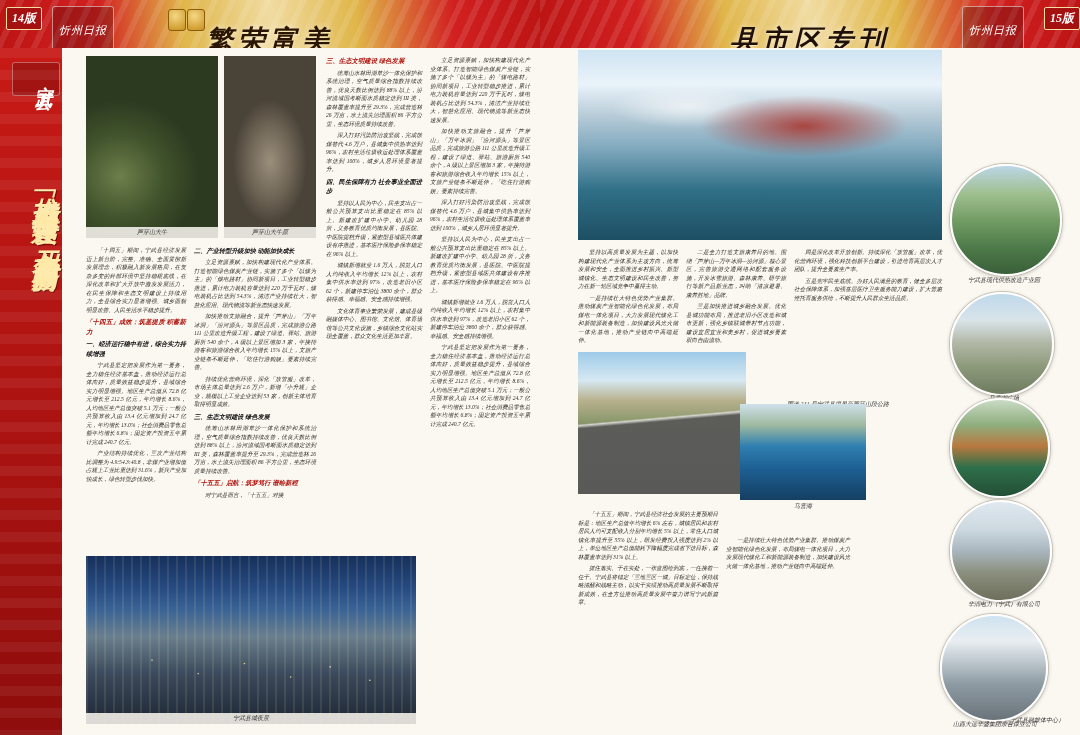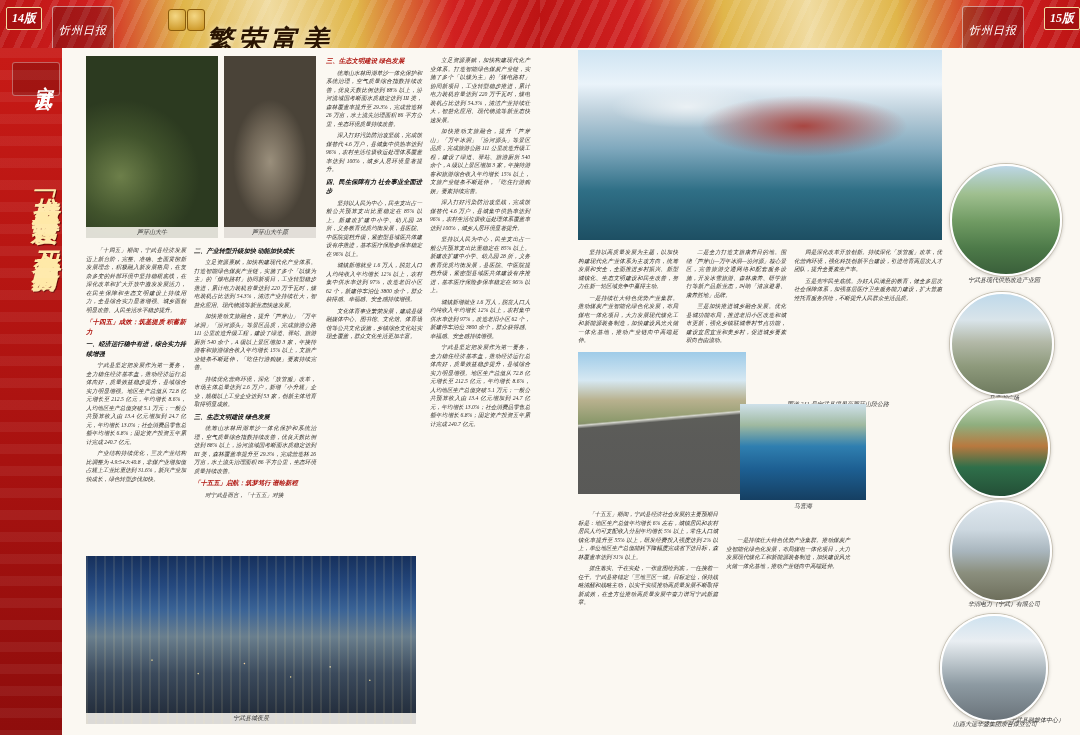--- a/index.html
+++ b/index.html
@@ -180,20 +180,21 @@
     <div class="figure ph-city-night" style="left:86px;top:556px;width:330px;height:168px;">
       <div class="cap">宁武县城夜景</div>
     </div>
   </div>
 
   <div class="sheet right mh-right">
 
     <div class="masthead">
       <div class="brandbox r">忻州日报</div>
       <div class="page-num r">15版</div>
+      <div class="mh-title">县市区专刊</div>
     </div>
 
     <div class="figure ph-winter-temple" style="left:38px;top:50px;width:364px;height:190px;"></div>
 
     <div class="col" style="left:38px;top:248px;width:100px;height:250px;">
       <p>坚持以高质量发展为主题，以加快构建现代化产业体系为主攻方向，统筹发展和安全，全面推进乡村振兴、新型城镇化、生态文明建设和民生改善，努力在新一轮区域竞争中赢得主动。</p>
       <p>一是持续壮大特色优势产业集群。推动煤炭产业智能化绿色化发展，布局煤电一体化项目，大力发展现代煤化工和新能源装备制造，加快建设风光火储一体化基地，推动产业链向中高端延伸。</p>
     </div>
 
     <div class="col" style="left:146px;top:248px;width:100px;height:250px;">

